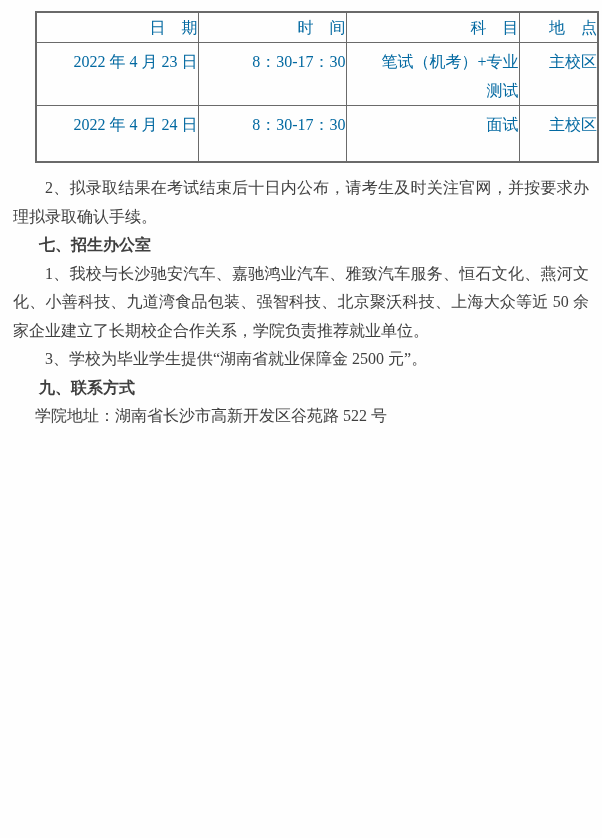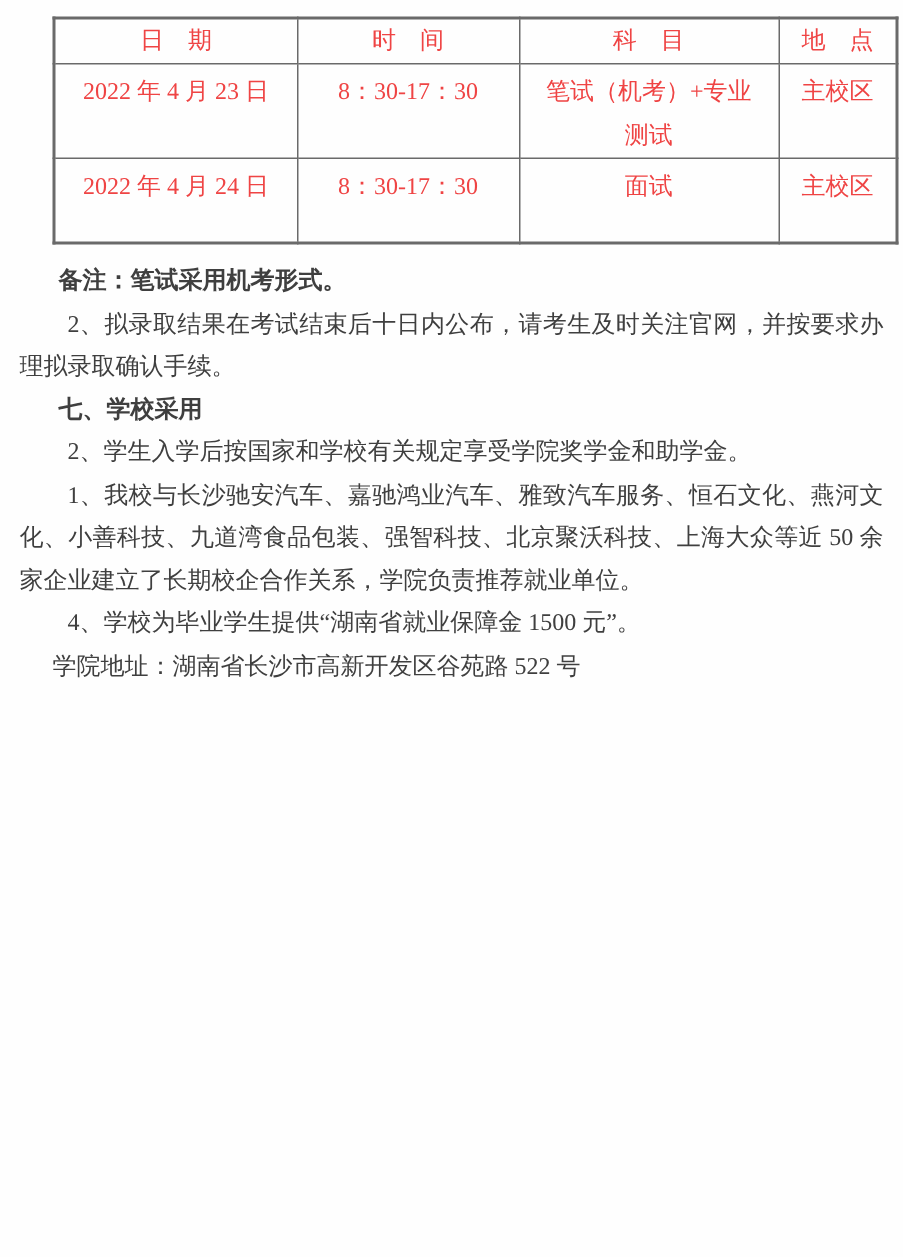--- a/index.html
+++ b/index.html
@@ -24,24 +24,24 @@
     margin: 11px 0 0 35px;
     border: 2px solid #6a6a6a;
   }
   table.exam-table col.c1 { width: 162px; }
   table.exam-table col.c2 { width: 148px; }
   table.exam-table col.c3 { width: 173px; }
   table.exam-table col.c4 { width: 79px; }
   table.exam-table th,
   table.exam-table td {
     border: 1px solid #6a6a6a;
-    text-align: center;
+    text-align: right;
     font-size: 16px;
     font-weight: normal;
-    color: #ef4444;
+    color: #0369a1;
     padding: 0;
   }
   table.exam-table th {
     height: 29px;
     line-height: 29px;
   }
   table.exam-table td {
     vertical-align: top;
     padding-top: 4px;
     line-height: 29px;
@@ -101,22 +101,21 @@
     <tr class="row-2">
       <td>2022 年 4 月 24 日</td>
       <td>8：30-17：30</td>
       <td>面试</td>
       <td>主校区</td>
     </tr>
   </tbody>
     </table>
 
   <div class="doc-body">
-    <p class="note">备注：笔试采用机考形式。</p>
     <p class="para">2、拟录取结果在考试结束后十日内公布，请考生及时关注官网，并按要求办理拟录取确认手续。</p>
-    <p class="heading">七、学校采用</p>
-    <p class="para">2、学生入学后按国家和学校有关规定享受学院奖学金和助学金。</p>
+    <p class="heading">七、招生办公室</p>
     <p class="para">1、我校与长沙驰安汽车、嘉驰鸿业汽车、雅致汽车服务、恒石文化、燕河文化、小善科技、九道湾食品包装、强智科技、北京聚沃科技、上海大众等近 50 余家企业建立了长期校企合作关系，学院负责推荐就业单位。</p>
-    <p class="para">4、学校为毕业学生提供“湖南省就业保障金 1500 元”。</p>
+    <p class="para">3、学校为毕业学生提供“湖南省就业保障金 2500 元”。</p>
+    <p class="heading">九、联系方式</p>
     <p class="address">学院地址：湖南省长沙市高新开发区谷苑路 522 号</p>
   </div>
 
 </div>
 
 </body></html>

